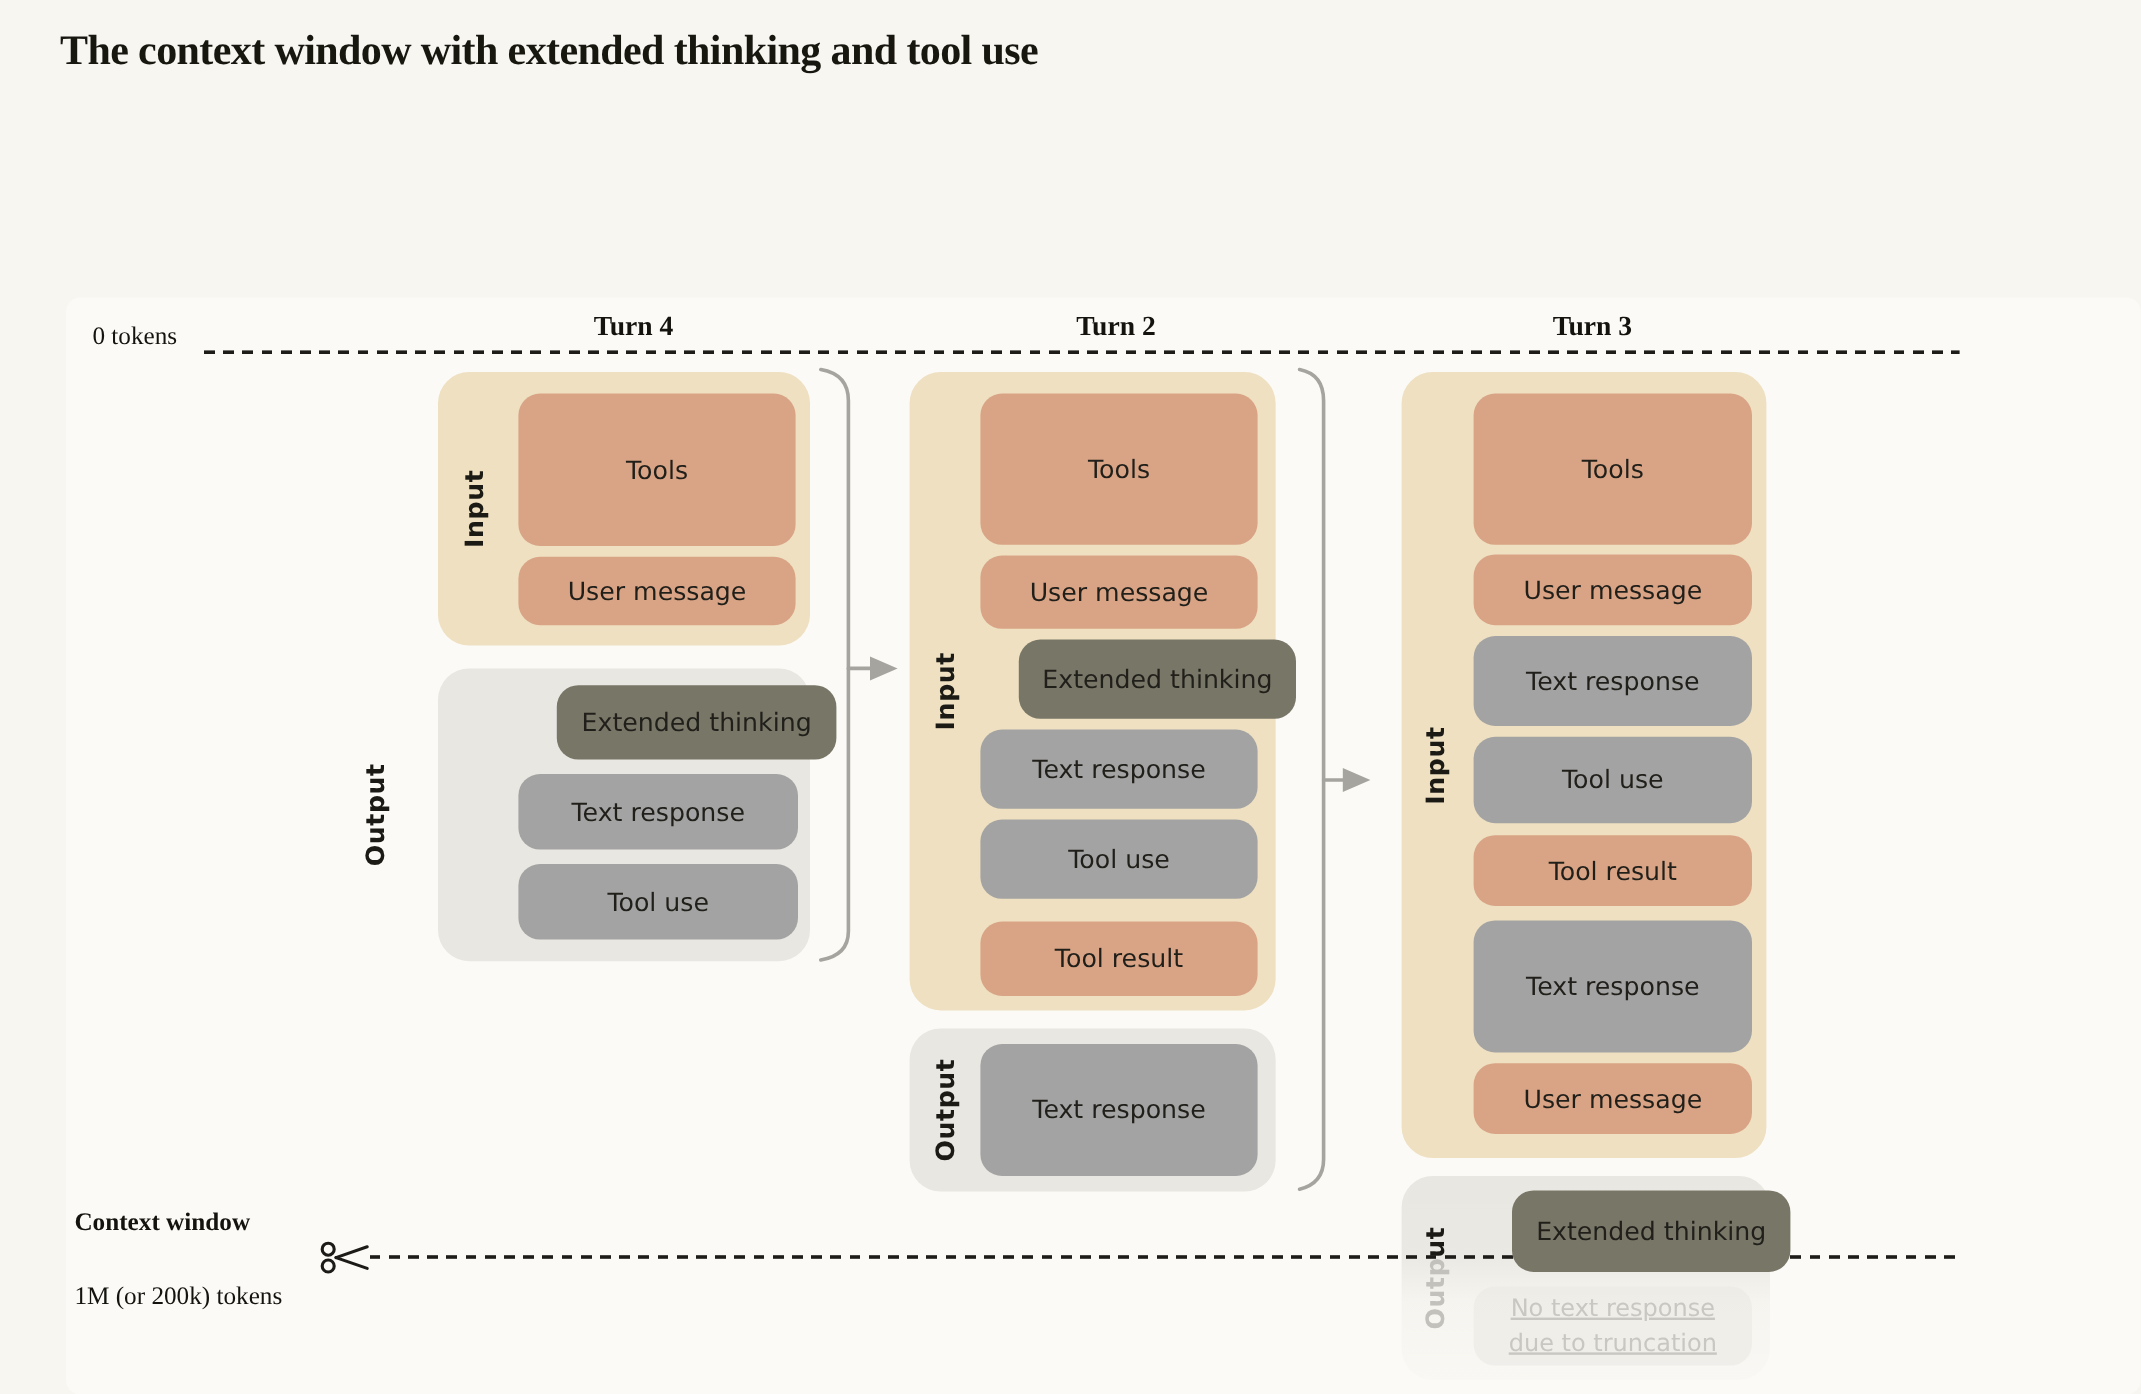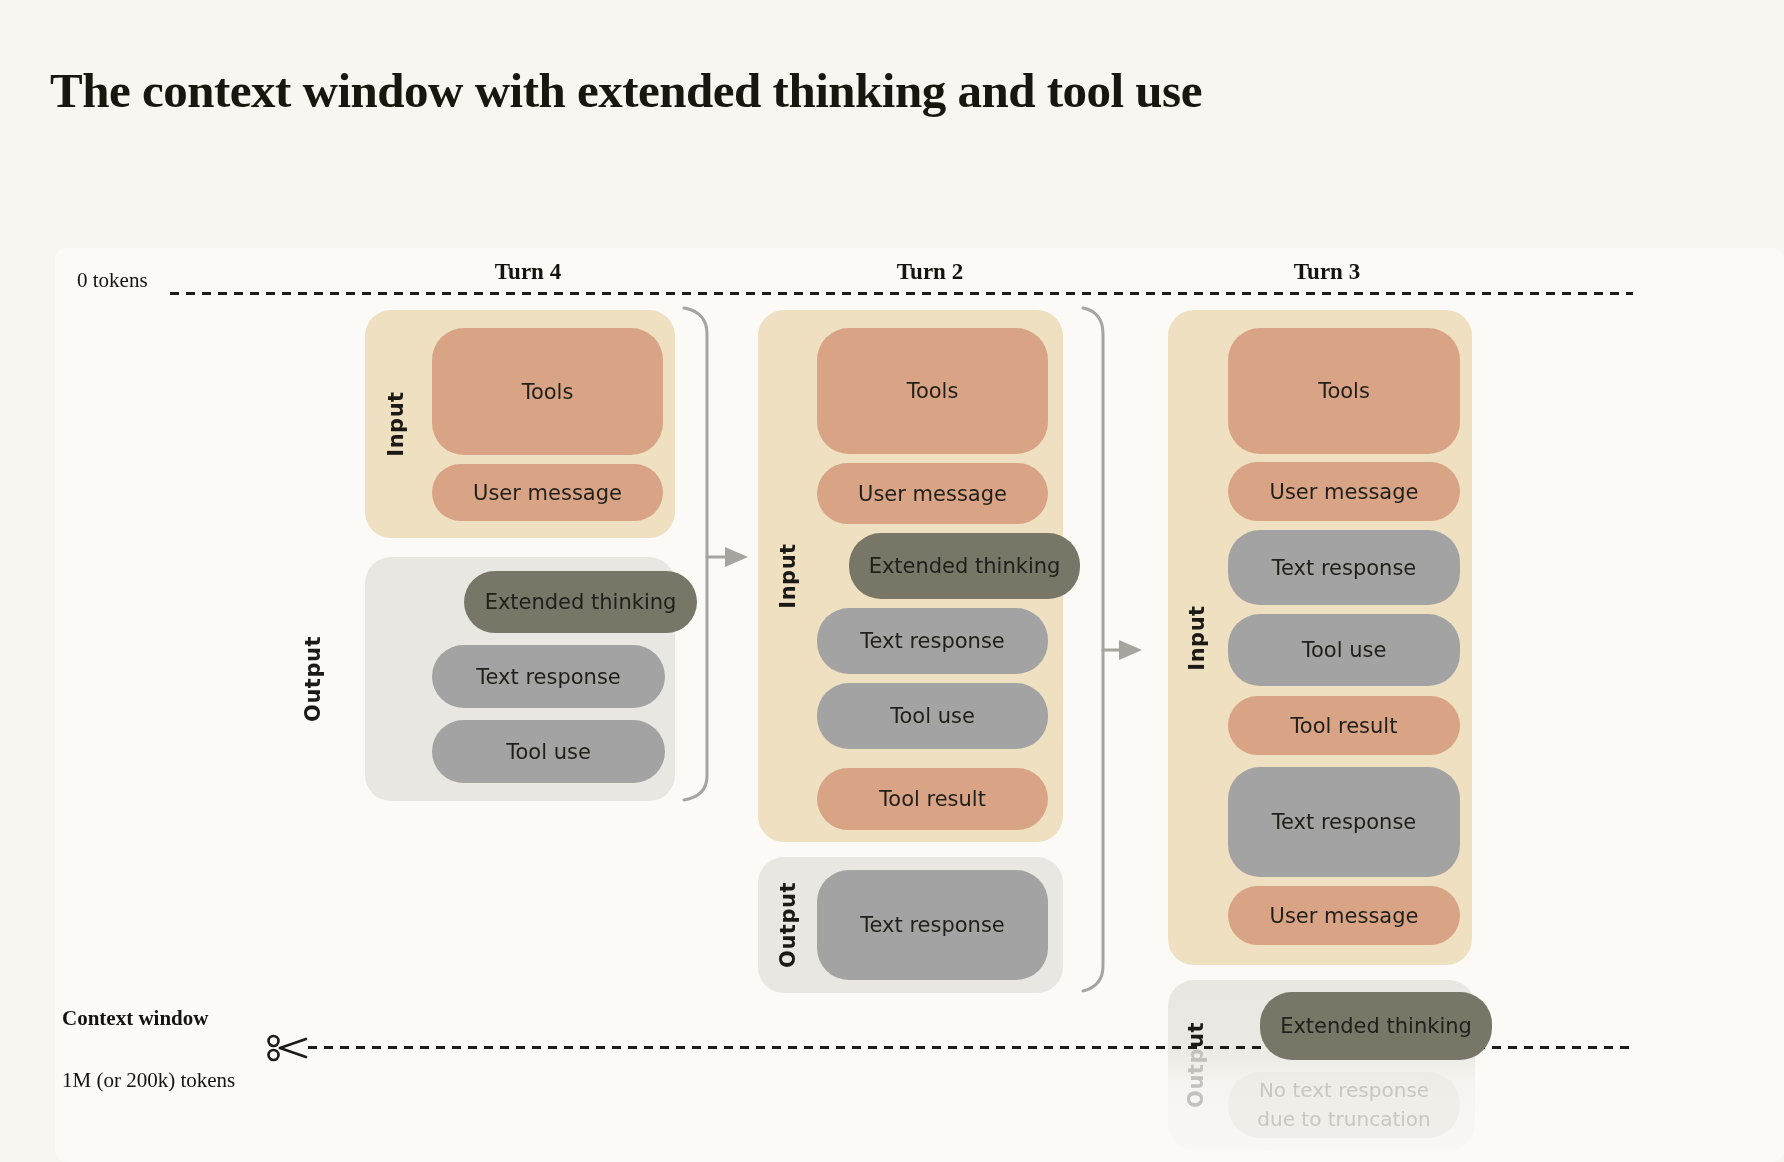--- a/index.html
+++ b/index.html
@@ -1,21 +1,21 @@
 <!DOCTYPE html>
 <html><head>
 <meta charset="utf-8">
 <style>
   * { margin:0; padding:0; box-sizing:border-box; }
   html,body { width:1784px; height:1162px; }
   body { font-family:"Liberation Sans", sans-serif; background:#F8F6F1; }
   #page { position:relative; width:1784px; height:1162px; overflow:hidden; background:#F8F6F1; }
 
   .title { position:absolute; left:50px; top:22px; font-family:"Liberation Serif", serif;
-           font-weight:700; font-size:49px; color:#17160f; letter-spacing:-0.5px;margin-top:40px; }
+           font-weight:700; font-size:35px; color:#17160f; letter-spacing:-0.5px; }
   .subtitle { position:absolute; left:50px; top:112px; width:1560px; font-size:29px;
               line-height:53px; color:#41403c; }
 
   .panel { position:absolute; left:55px; top:248px; width:1729px; height:914px;
            background:#FBFAF6; border-radius:12px; }
 
   .dash { position:absolute; height:2.5px; z-index:2;
           background:repeating-linear-gradient(to right, #1d1c19 0 9px, transparent 9px 16px); }
 
   .axis-label { position:absolute; font-family:"Liberation Serif", serif; font-size:21px;
@@ -25,26 +25,26 @@
   .turnhead { position:absolute; width:160px; text-align:center; z-index:4;
               font-family:"Liberation Serif", serif; font-weight:700; font-size:23px; color:#14130e; }
 
   .container { position:absolute; border-radius:26px; z-index:1; }
   .tan   { background:#EEE0C1; }
   .outbg { background:#E8E7E1; }
   .outbg-fade { background:linear-gradient(180deg, #E8E7E1 0%, rgba(232,231,225,0.92) 38%,
                 rgba(232,231,225,0.30) 62%, rgba(232,231,225,0.12) 100%); }
 
   .block { position:absolute; display:flex; align-items:center; justify-content:center;
-           border-radius:32px; font-size:21px; color:#201f1a; text-align:center; z-index:3;
+           border-radius:18px; font-size:21px; color:#201f1a; text-align:center; z-index:3;
            font-family:"DejaVu Sans", sans-serif; }
   .accent  { background:#D9A485; }
   .darkbox { background:#787667;margin-left:32px; }
   .graybox { background:#a3a3a3; }
-  .fadedbox { background:rgba(233,232,226,0.55); color:#C8C7C1; line-height:29px; font-size:20px; }
+  .fadedbox { background:rgba(233,232,226,0.55); color:#C8C7C1; line-height:29px; font-size:20px;text-decoration:underline; }
 
   .vwrap { position:absolute; display:flex; align-items:center; justify-content:center; z-index:3; }
   .vlabel { transform:rotate(-90deg); white-space:nowrap; font-weight:700; font-size:21px;
             letter-spacing:0.5px; color:#1b1a15; font-family:"DejaVu Sans", sans-serif; }
   .clip-top    { position:absolute; inset:0; display:flex; align-items:center; justify-content:center;
                  clip-path:inset(0 0 60% 0); }
   .clip-bottom { position:absolute; inset:0; display:flex; align-items:center; justify-content:center;
                  clip-path:inset(40% 0 0 0); }
   .vlabel.faded { color:#C2C1BC; }
 

